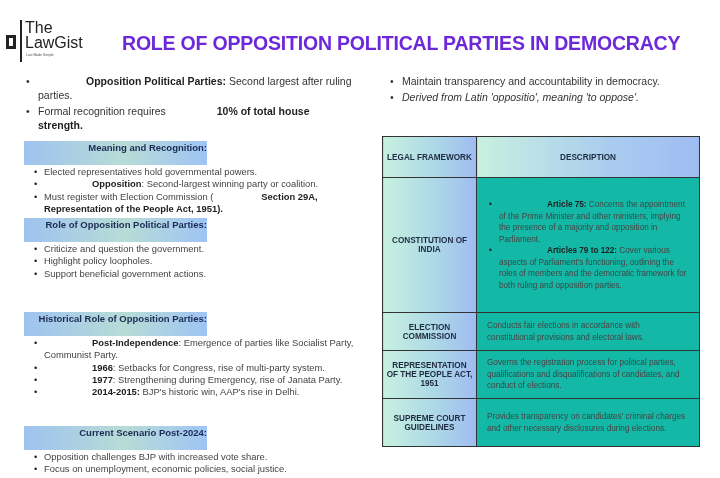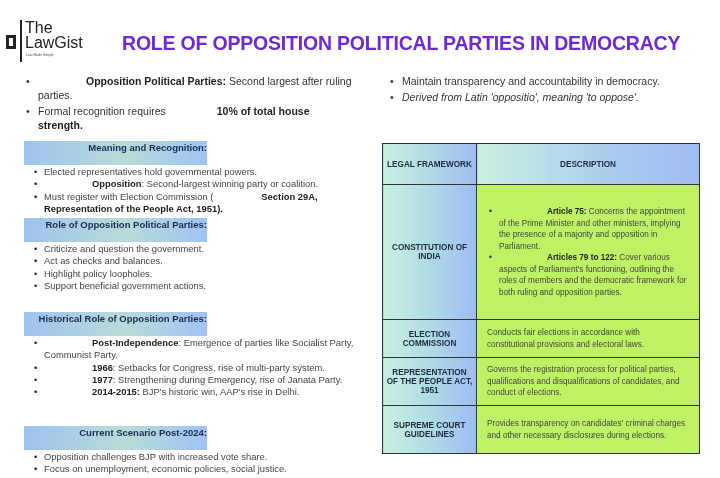--- a/index.html
+++ b/index.html
@@ -25,26 +25,26 @@
     .italic { font-style: italic; }
 
     .section { position: absolute; left: 24px; width: 340px; }
     .sec-head { display: inline-block; width: 183px; height: 24px; font-size: 9.5px; font-weight: bold; color: #1c2b55; padding-left: 4px; line-height: 13px;
       background: linear-gradient(90deg, #9fc3ef 0%, #b7dcd6 55%, #9fc4f5 100%); text-align: right; }
     .sec-list { font-size: 9.4px; line-height: 12.3px; color: #444; margin-top: 1px; }
     .sec-list li { position: relative; padding-left: 20px; }
     .sec-list li::before { content: "•"; position: absolute; left: 10px; color: #222; }
     b { color: #1e1e1e; margin-left: 48px; }
 
-    table { position: absolute; left: 382px; top: 143px; width: 318px; border-collapse: collapse; border: 1.5px solid #333; }
+    table { position: absolute; left: 382px; top: 136px; width: 318px; border-collapse: collapse; border: 1.5px solid #333; }
     td, th { border: 1px solid #333; font-size: 8.2px; vertical-align: middle; }
     .col1 { width: 94px; text-align: center; font-weight: bold; color: #1f2b40; padding: 3px;
       background: linear-gradient(90deg, #c8f0e0 0%, #aedbe5 50%, #9fbcf2 100%); }
     th.desc { font-weight: bold; color: #1f2b40; text-align: center; background: linear-gradient(90deg, #c8f0e0 0%, #a9ccef 60%, #9fbcf2 100%); height: 41px; }
-    td.desc { padding: 3px 10px; color: #444; line-height: 11.5px; background: #bef264; }
+    td.desc { padding: 3px 10px; color: #444; line-height: 11.5px; background: #14b8a6; }
     td.desc ul li { position: relative; padding-left: 12px; }
     td.desc ul li::before { content: "•"; position: absolute; left: 2px; color: #222; }
   </style>
 </head>
 <body>
 
 <div class="logo">
   <div class="door"></div>
   <div class="bar"></div>
   <div class="name1">The</div>
@@ -70,21 +70,20 @@
     <li><span>Elected representatives hold governmental powers.</span></li>
     <li><b>Opposition</b><span>: Second-largest winning party or coalition.</span></li>
     <li><span>Must register with Election Commission (</span><b>Section 29A, Representation of the People Act, 1951).</b></li>
   </ul>
 </div>
 
 <div class="section" style="top:214px;">
   <div class="sec-head">Role of Opposition Political Parties:</div>
   <ul class="sec-list">
     <li>Criticize and question the government.</li>
-    <li>Act as checks and balances.</li>
     <li>Highlight policy loopholes.</li>
     <li>Support beneficial government actions.</li>
   </ul>
 </div>
 
 <div class="section" style="top:308px;">
   <div class="sec-head">Historical Role of Opposition Parties:</div>
   <ul class="sec-list">
     <li><b>Post-Independence</b><span>: Emergence of parties like Socialist Party, Communist Party.</span></li>
     <li><b>1966</b><span>: Setbacks for Congress, rise of multi-party system.</span></li>

